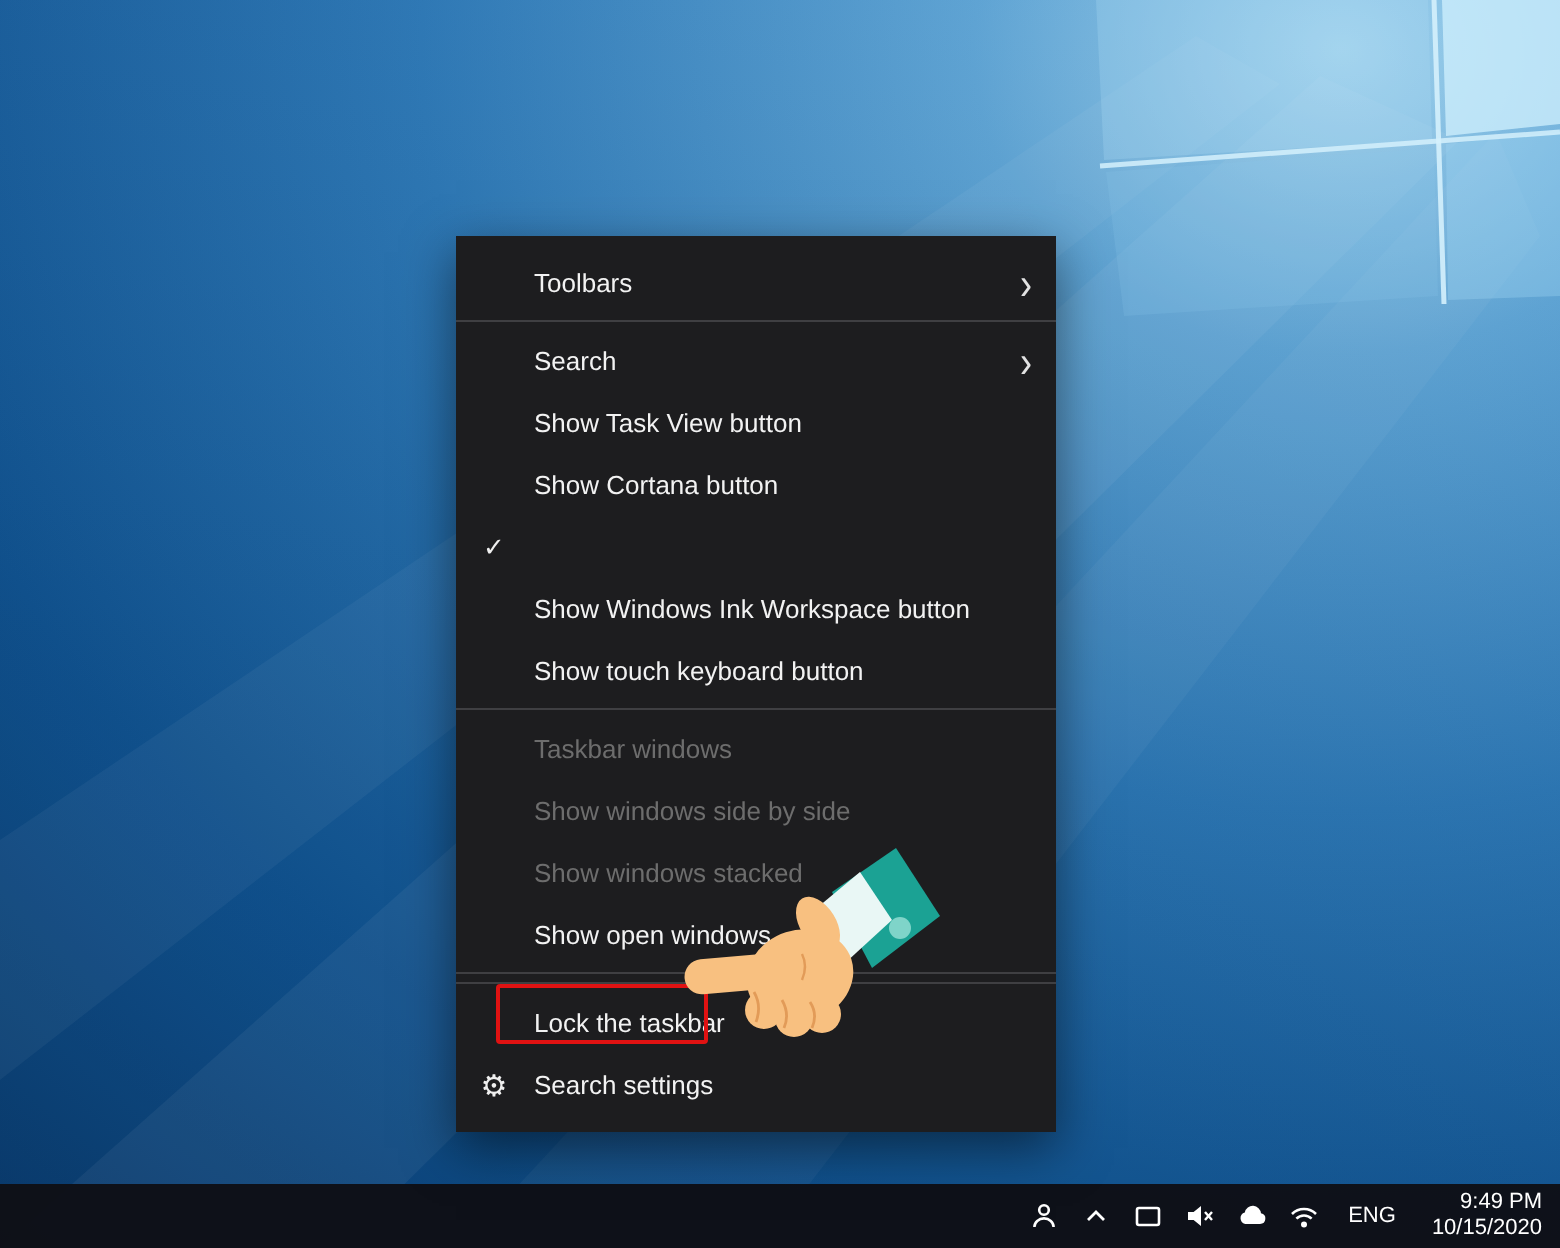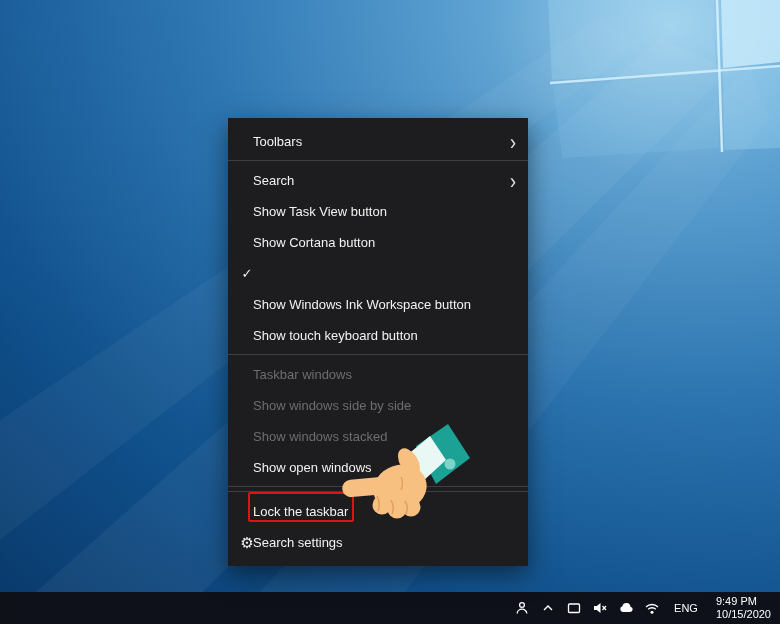--- a/index.html
+++ b/index.html
@@ -14,21 +14,21 @@
   .wallpaper-svg { position:absolute; inset:0; z-index:0; pointer-events:none; }
 
   
   .context-menu {
     position:absolute; left:228px; top:118px; width:300px;
     background:#1d1d1f; padding:8px 0; z-index:5;
     box-shadow:0 8px 24px rgba(0,0,0,0.5);
   }
   .menu-item {
     height:31px; display:flex; align-items:center;
-    padding:0 12px 0 25px; color:#f2f2f2; font-size:13px;
+    padding:0 12px 0 39px; color:#f2f2f2; font-size:13px;
     position:relative; cursor:default; white-space:nowrap;
   }
   .menu-item.disabled { color:#6d6d6d; }
   .left-glyph {
     position:absolute; left:10px; width:18px; text-align:center;
     font-size:13px; color:#efefef;
   }
   .gear-glyph { font-size:15px; }
   .arrow {
     margin-left:auto; font-size:18px; line-height:1; color:#e2e2e2;
@@ -47,21 +47,21 @@
   
   .taskbar {
     position:absolute; left:0; right:0; bottom:0; height:32px;
     background:rgba(14,15,22,0.97); z-index:4;
     display:flex; align-items:center; justify-content:flex-end;
     padding-right:5px;
   }
   .tray { display:flex; align-items:center; gap:10px; }
   .tray-icon { width:16px; height:16px; display:block; cursor:default; }
   .lang { color:#ffffff; font-size:11px; margin:0 4px; }
-  .clock { color:#ffffff; font-size:11px; line-height:13px; text-align:left; margin:0 4px; }
+  .clock { color:#ffffff; font-size:11px; line-height:13px; text-align:right; margin:0 4px; }
 </style>
 </head>
 <body>
 
 <svg class="wallpaper-svg" width="780" height="624" viewBox="0 0 780 624" xmlns="http://www.w3.org/2000/svg">
   <polygon points="0,624 170,624 730,70 660,38" fill="#ffffff" opacity="0.05"></polygon>
   <polygon points="0,420 0,540 640,42 598,18" fill="#ffffff" opacity="0.045"></polygon>
   <polygon points="230,624 380,624 770,118 748,66" fill="#ffffff" opacity="0.04"></polygon>
   <polygon points="548,0 714,0 716,70 552,80" fill="#aedcf5" opacity="0.28"></polygon>
   <polygon points="721,0 780,0 780,62 723,68" fill="#cdeefc" opacity="0.78"></polygon>

